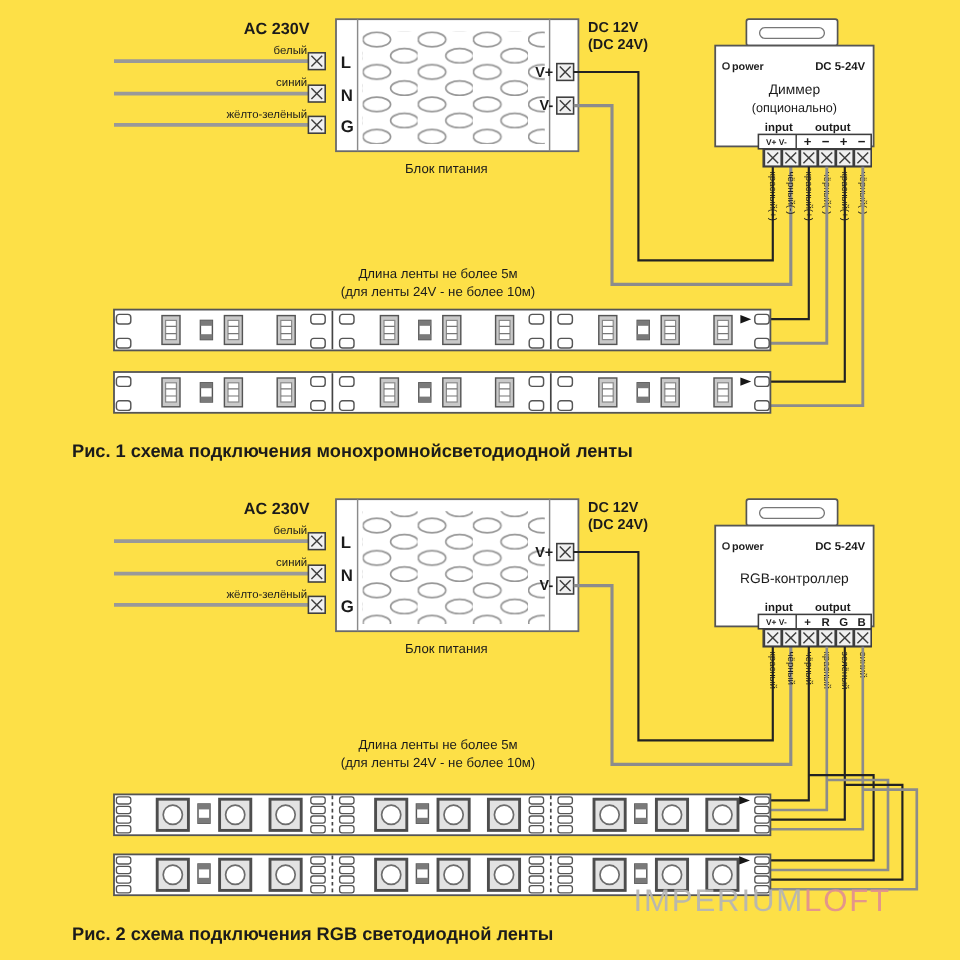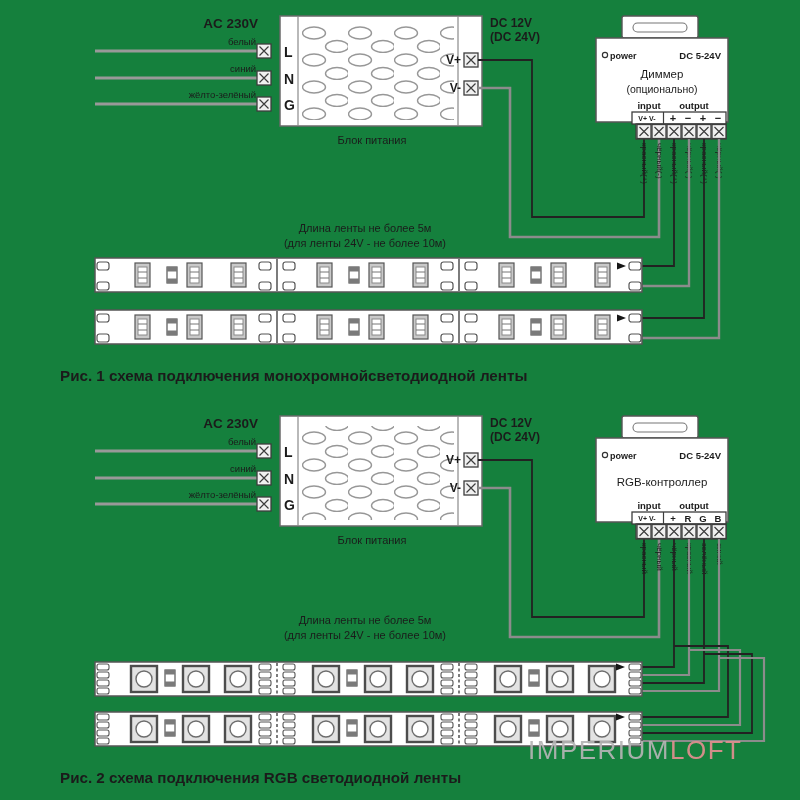--- a/index.html
+++ b/index.html
@@ -1,16 +1,16 @@
 <!DOCTYPE html>
 <html><head>
 <meta charset="utf-8">
 <style>
   html,body{margin:0;padding:0;background:#fff;}
-  #stage{position:relative;width:800px;height:800px;background:#15803d;overflow:hidden;}
+  #stage{position:relative;width:800px;height:800px;background:#fde047;overflow:hidden;}
   svg{position:absolute;left:0;top:0;}
   svg text{font-family:"Liberation Sans","DejaVu Sans",sans-serif;fill:#1b1b1b;}
   .b{font-weight:bold;}
   .wm{letter-spacing:1.5px;}
 </style>
 </head>
 <body>
 <div id="stage">
 
 <svg width="800" height="800" viewBox="0 0 800 800">

